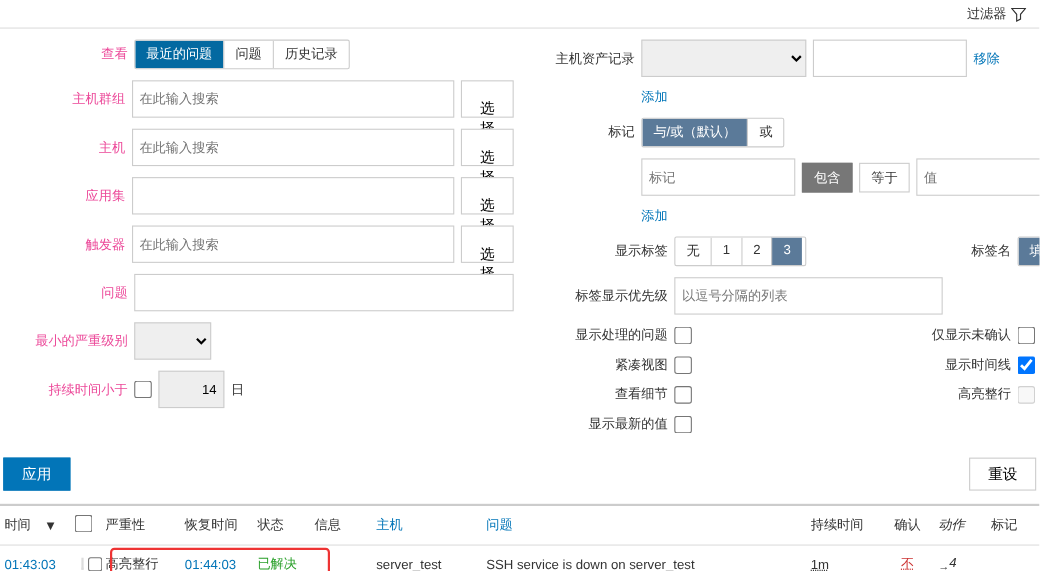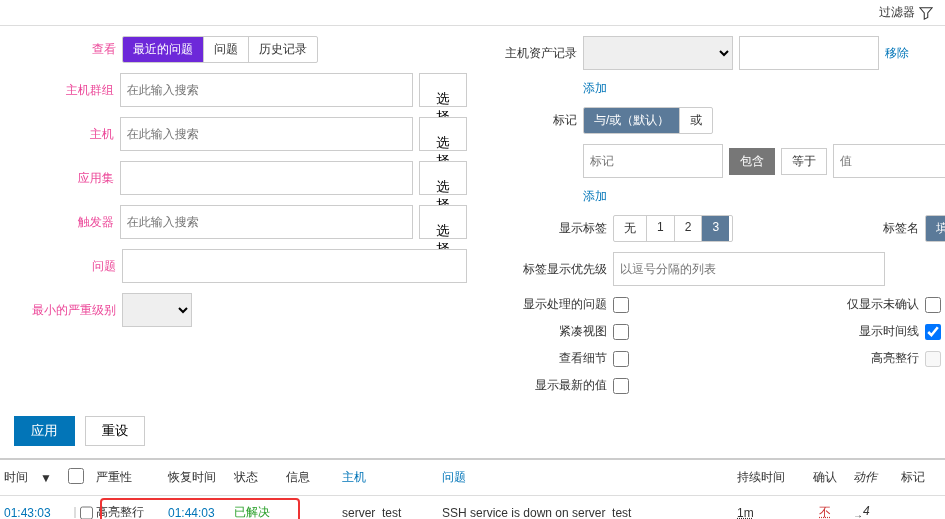--- a/index.html
+++ b/index.html
@@ -9,33 +9,33 @@
 .filter-panel { display: flex; padding: 10px 20px; gap: 30px; }
 .col { display: flex; flex-direction: column; gap: 10px; }
 .left-col { flex: 0 0 430px; }
 .right-col { flex: 1; }
 .row { display: flex; align-items: center; gap: 6px; }
 .lbl { width: 96px; text-align: right; color: #ec4899; }
 .lbl-r { text-align: right; color: #333; }
 .btngrp { display: flex; border: 1px solid #ccc; border-radius: 2px; overflow: hidden; }
 .btngrp span { padding: 4px 10px; cursor: pointer; border-left: 1px solid #ccc; }
 .btngrp span:first-child { border-left: none; }
-.btngrp span.active { background: #6d28d9; color: #fff; }
+.btngrp span.active { background: #0369a1; color: #fff; }
 input[type=text], select { border: 1px solid #ccc; padding: 16px 6px; font-size: 12px; height: 24px; }
 .wide { width: 300px; }
 .sel-btn { border: 1px solid #ccc; padding: 16px 10px; height: 24px; background: #fff; cursor: pointer; }
 .link { color: #0275b8; cursor: pointer; }
 .dur-input { width: 60px; text-align: right; background: #eee; border: 1px solid #ccc; padding: 3px 6px; height: 24px; }
 .check { width: 16px; height: 16px; }
 .tag-input { width: 140px; }
 .grey-btn { background: #777; color: #fff; padding: 4px 10px; border: 1px solid #777; cursor: pointer; }
 .light-btn { border: 1px solid #ccc; padding: 4px 10px; cursor: pointer; background: #fff; }
 .val-input { width: 160px; }
 .grid-row { display: grid; grid-template-columns: 110px 120px 180px 150px; align-items: center; gap: 6px; }
-.action-bar { display: flex; justify-content: flex-start; gap: 10px; padding: 12px 14px; }
+.action-bar { display: flex; justify-content: space-between; gap: 10px; padding: 12px 3px; }
 .apply-btn { background: #0275b8; color: #fff; border: 1px solid #0275b8; padding: 5px 16px; cursor: pointer; }
 .reset-btn { border: 1px solid #ccc; padding: 5px 16px; background: #fff; cursor: pointer; }
 .table-head { display: flex; align-items: center; border-top: 2px solid #ccc; border-bottom: 1px solid #ddd; padding: 8px 4px; gap: 8px; font-size: 12px; color: #333; }
 .th { color: #333; }
 .th.sort { color: #333; display: flex; align-items: center; gap: 12px; }
 .th.link-h { color: #0275b8; }
 .table-row { display: flex; align-items: center; padding: 8px 4px; border-bottom: 1px solid #eee; gap: 8px; position: relative; }
 .time-col { width: 56px; color: #0275b8; }
 .chk-col { width: 20px; }
 .sev-col { width: 64px; }
@@ -97,20 +97,26 @@
       <button class="sel-btn">选择</button>
     </div>
     <div class="row">
       <span class="lbl">问题</span>
       <input type="text" class="wide" style="width: 345px;">
     </div>
     <div class="row">
       <span class="lbl">最小的严重级别</span>
       <select><option>未分类</option></select>
     </div>
+    <div class="row">
+      <span class="lbl">持续时间小于</span>
+      <input type="checkbox" class="check" style="">
+      <input type="text" class="dur-input" value="14" style="">
+      <span>日</span>
+    </div>
   </div>
 
   <div class="col right-col">
     <div class="row">
       <span class="lbl-r" style="width:80px">主机资产记录</span>
       <select class="asset-select"><option>类型</option></select>
       <input type="text" class="asset-input" style="">
       <span class="link">移除</span>
     </div>
     <div class="row">
@@ -144,21 +150,21 @@
         <span class="active" style="background:#5b7a99">3</span>
       </div>
       <span class="lbl-r">标签名</span>
       <div class="btngrp">
         <span class="active" style="background:#5b7a99">填满</span>
 
       </div>
     </div>
     <div class="row">
       <span class="lbl-r" style="width:110px">标签显示优先级</span>
-      <input type="text" style="width: 272px;" placeholder="以逗号分隔的列表">
+      <input type="text" style="width: 244px;" placeholder="以逗号分隔的列表">
     </div>
     <div class="grid-row">
       <span class="lbl-r">显示处理的问题</span>
       <input type="checkbox" class="check" style="">
       <span class="lbl-r">仅显示未确认</span>
       <input type="checkbox" class="check" style="">
     </div>
     <div class="grid-row">
       <span class="lbl-r">紧凑视图</span>
       <input type="checkbox" class="check" style="">

